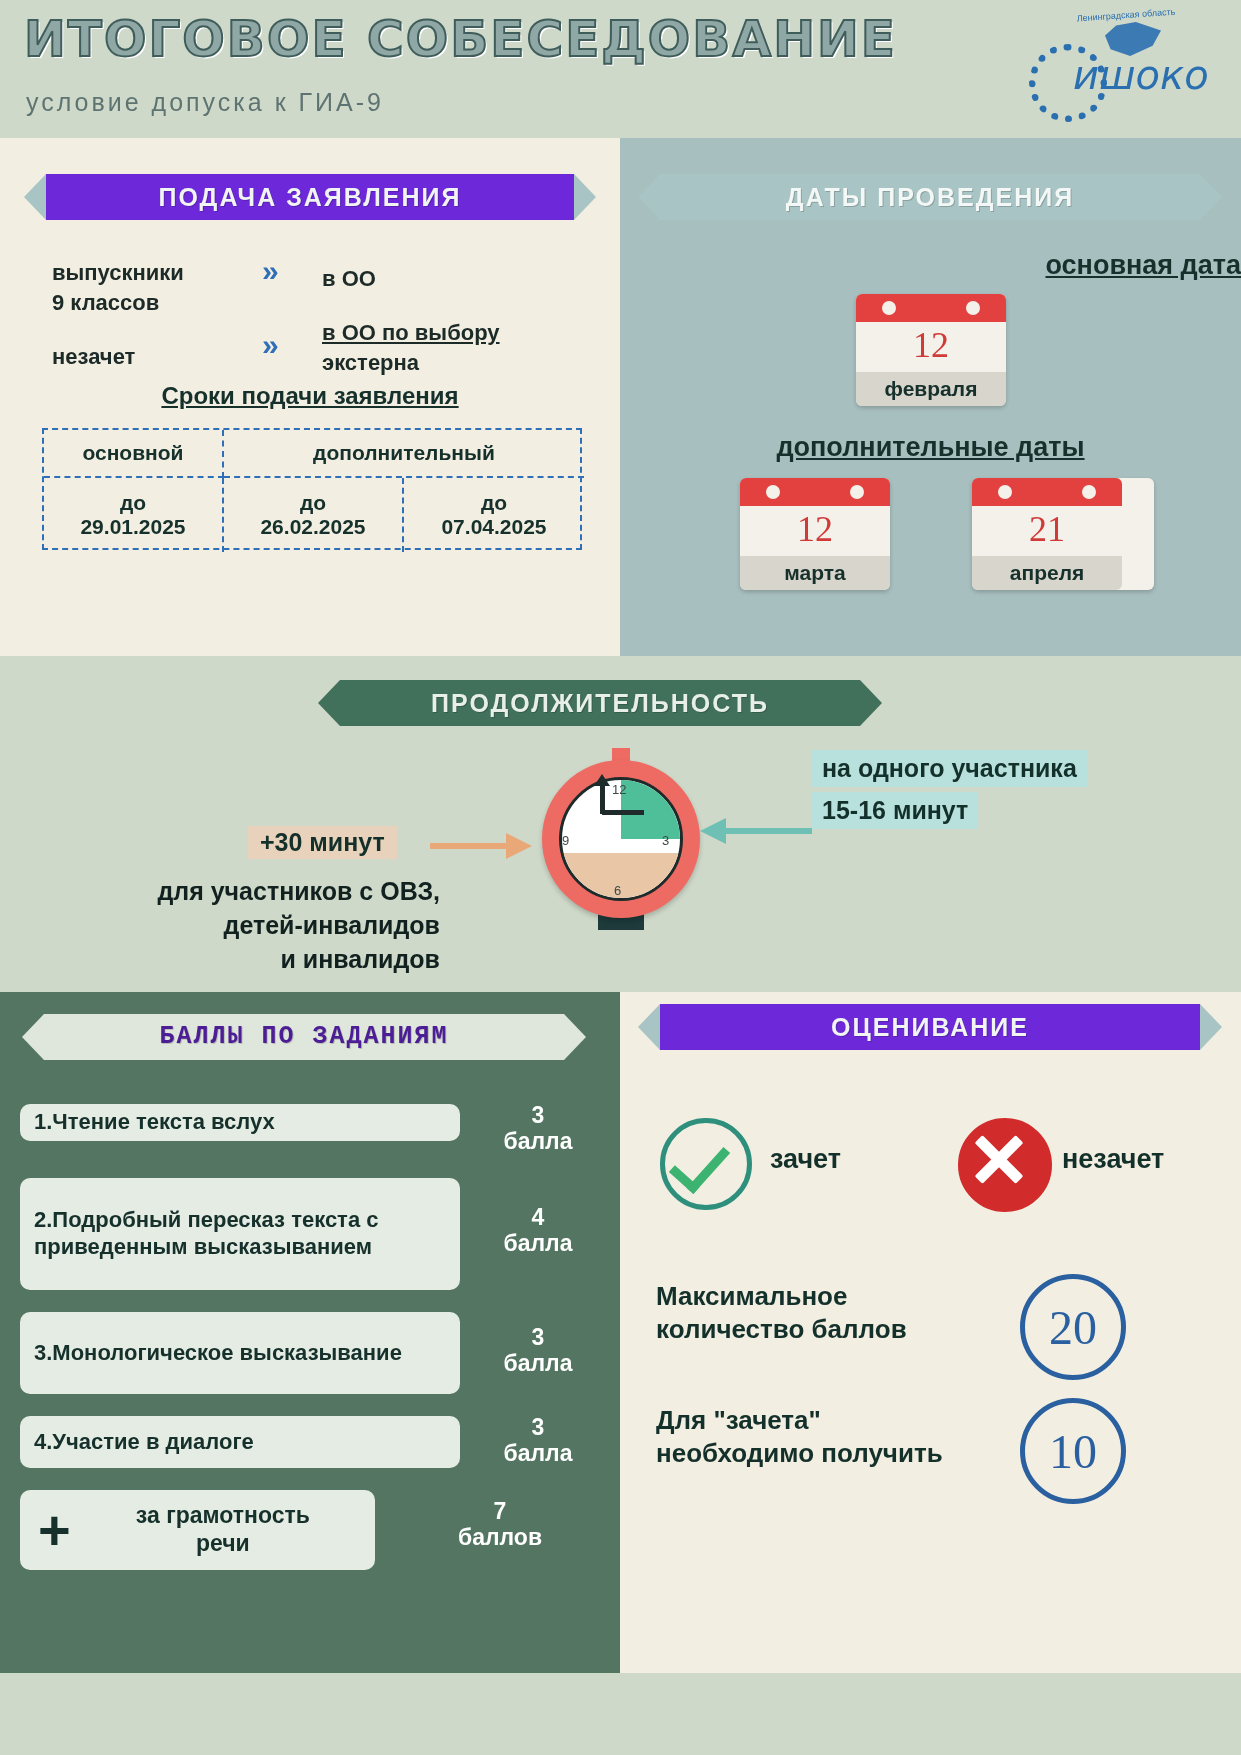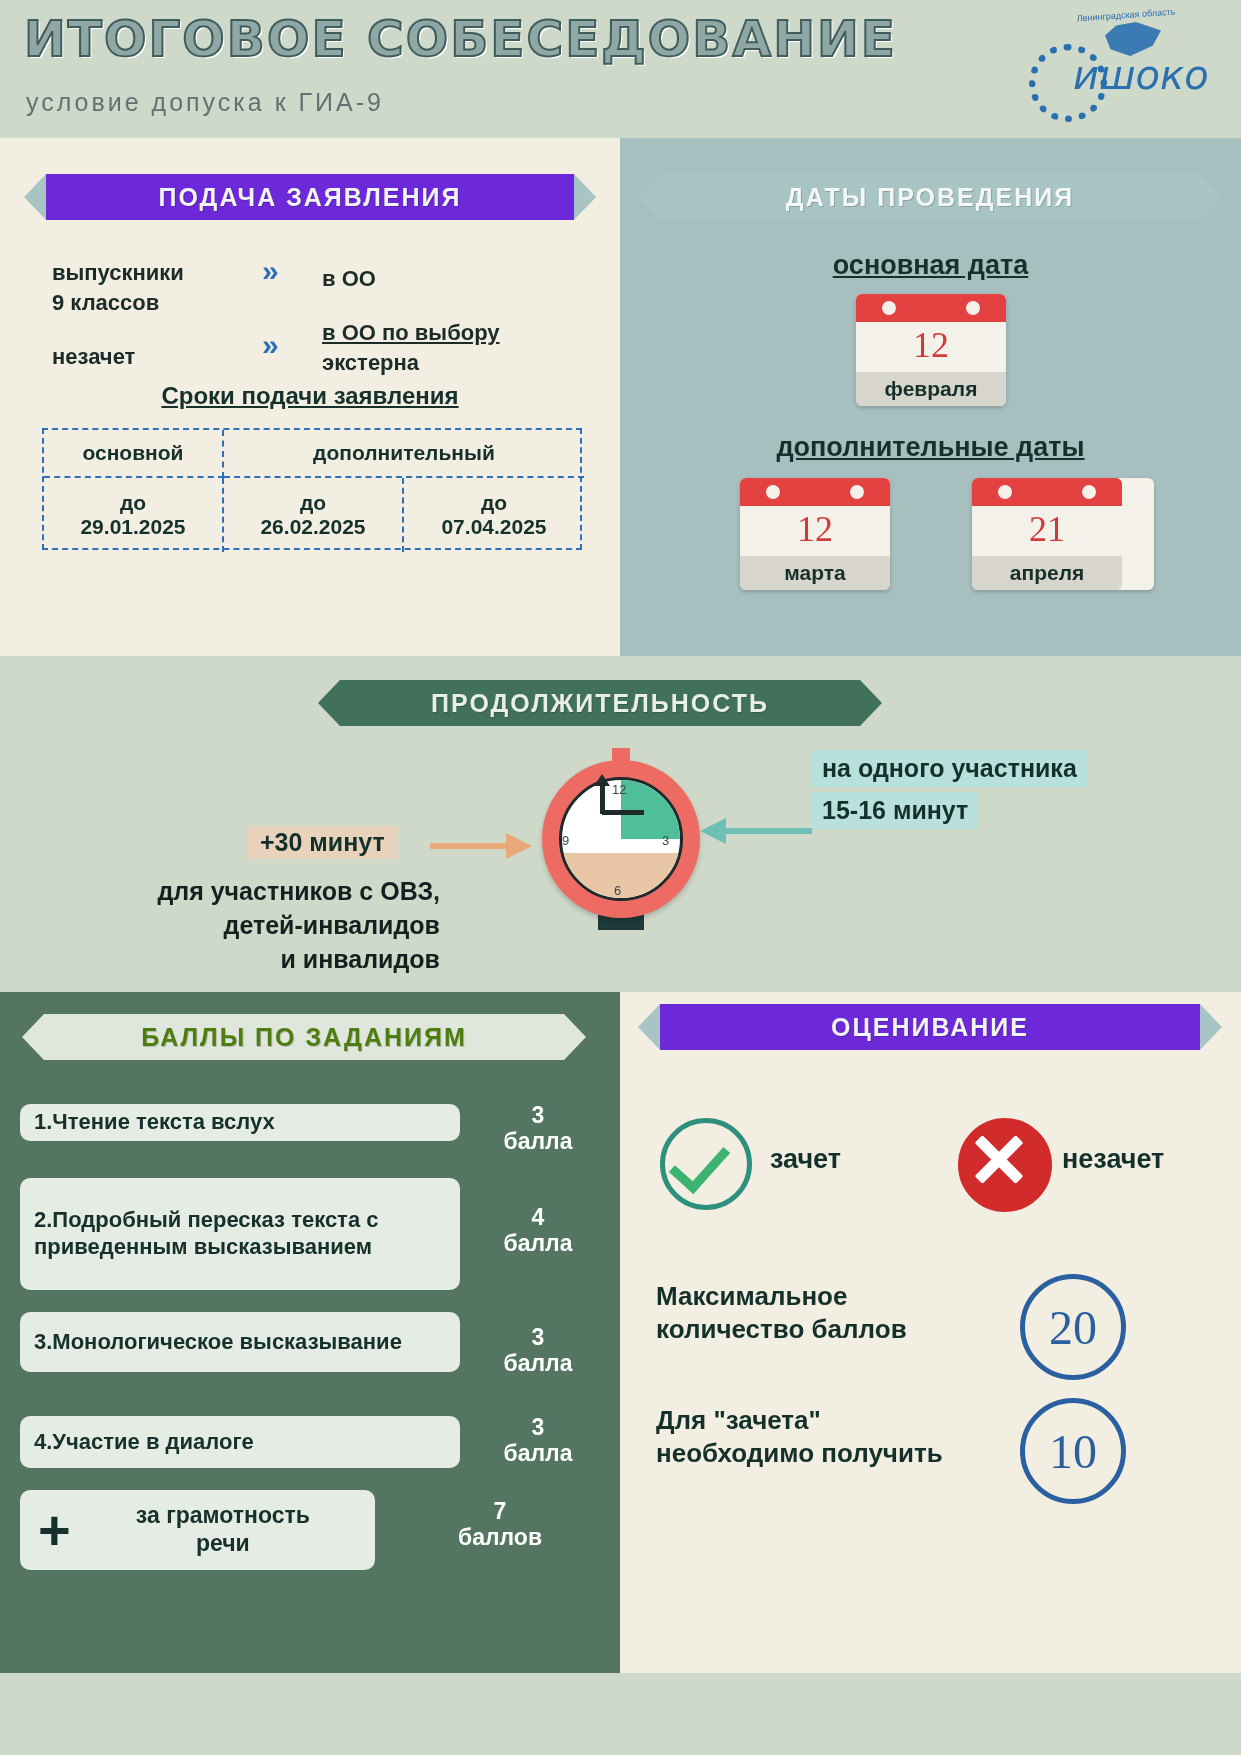--- a/index.html
+++ b/index.html
@@ -111,21 +111,21 @@
     position: absolute;
     top: 0;
     width: 0; height: 0;
     border-top: 23px solid transparent;
     border-bottom: 23px solid transparent;
   }
   .ribbon.light { background: #6d28d9; color: #f0f4f2; }
   .ribbon.light::before { left: -22px; border-right: 22px solid #a8c4c4; }
   .ribbon.light::after  { right: -22px; border-left: 22px solid #a8c4c4; }
 
-  .ribbon.pale { background: #dfe7dc; color: #4d7c0f; }
+  .ribbon.pale { background: #dfe7dc; color: #4c1d95; font-family: Liberation Mono, monospace; }
   .ribbon.pale::before { left: -22px; border-right: 22px solid #dfe7dc; }
   .ribbon.pale::after  { right: -22px; border-left: 22px solid #dfe7dc; }
 
   .ribbon.dark { background: #41705b; color: #e8efe9; }
   .ribbon.dark::before { left: -22px; border-right: 22px solid #41705b; }
   .ribbon.dark::after  { right: -22px; border-left: 22px solid #41705b; }
 
   .ribbon.teal { background: #a8c4c4; color: #f3f7f5; }
   .ribbon.teal::before { left: -22px; border-right: 22px solid #a8c4c4; }
   .ribbon.teal::after  { right: -22px; border-left: 22px solid #a8c4c4; }
@@ -415,21 +415,21 @@
           <div>до</div>
           <div>07.04.2025</div>
         </div>
       </div>
     </div>
   </div>
 
   <div class="panel p-dates">
     <div class="ribbon teal" style="left:40px; top:36px; width:540px;">ДАТЫ ПРОВЕДЕНИЯ</div>
 
-    <div class="dates-h" style="top:112px;">основная дата</div>
+    <div class="dates-h" style="top:112px;text-align:right;">основная дата</div>
 
     <div class="cal" style="left:236px; top:156px;">
       <div class="top">
         <div class="ring l"></div>
         <div class="ring r"></div>
       </div>
       <div class="num">12</div>
       <div class="mon">февраля</div>
     </div>
 
@@ -500,21 +500,21 @@
     </div>
 
     <div class="score-item" style="top:186px; height:112px;">
       <span>2.Подробный пересказ текста с приведенным высказыванием</span>
     </div>
     <div class="score-val" style="top:212px;">
       <div>4</div>
       <div>балла</div>
     </div>
 
-    <div class="score-item" style="top:320px; height:60px;">
+    <div class="score-item" style="top:320px; height:82px;">
       <span>3.Монологическое высказывание</span>
     </div>
     <div class="score-val" style="top:332px;">
       <div>3</div>
       <div>балла</div>
     </div>
 
     <div class="score-item" style="top:424px; height:52px;">
       <span>4.Участие в диалоге</span>
     </div>

